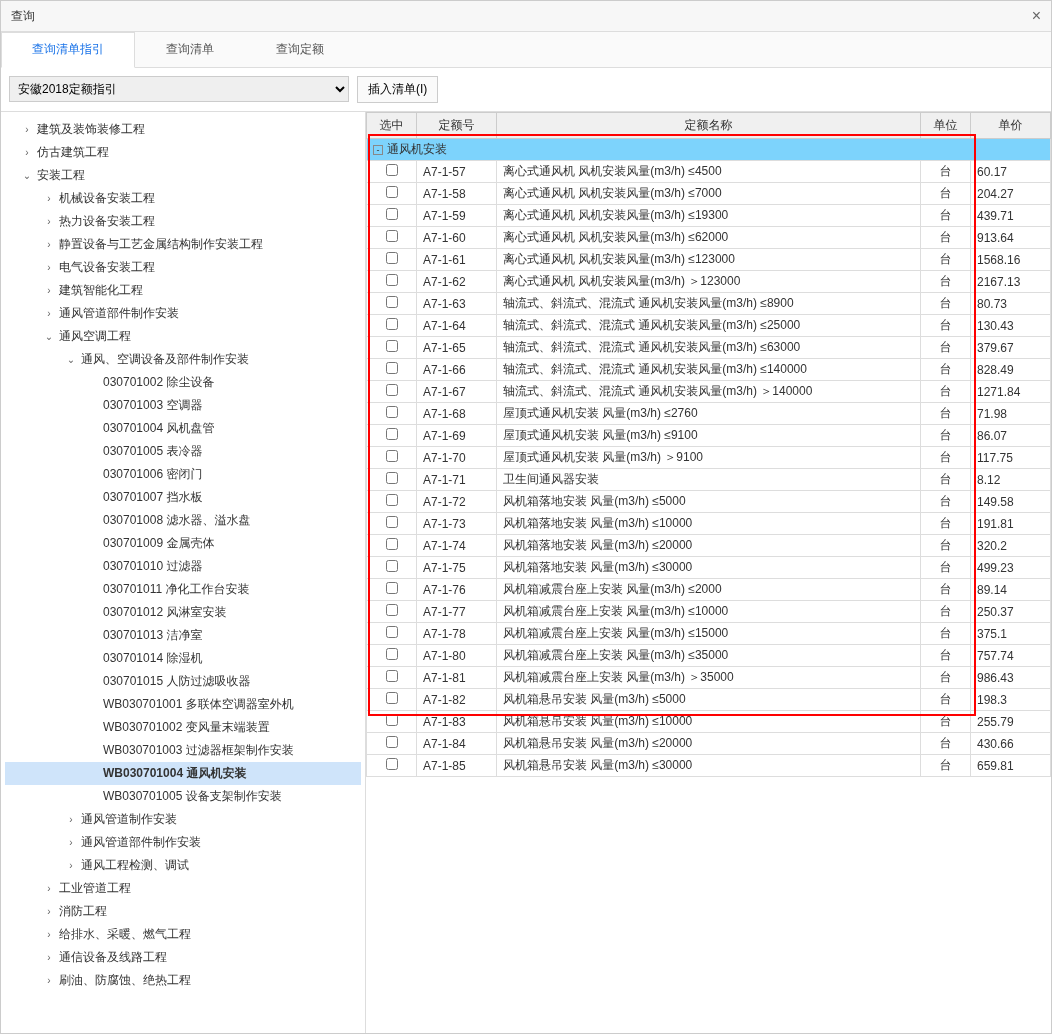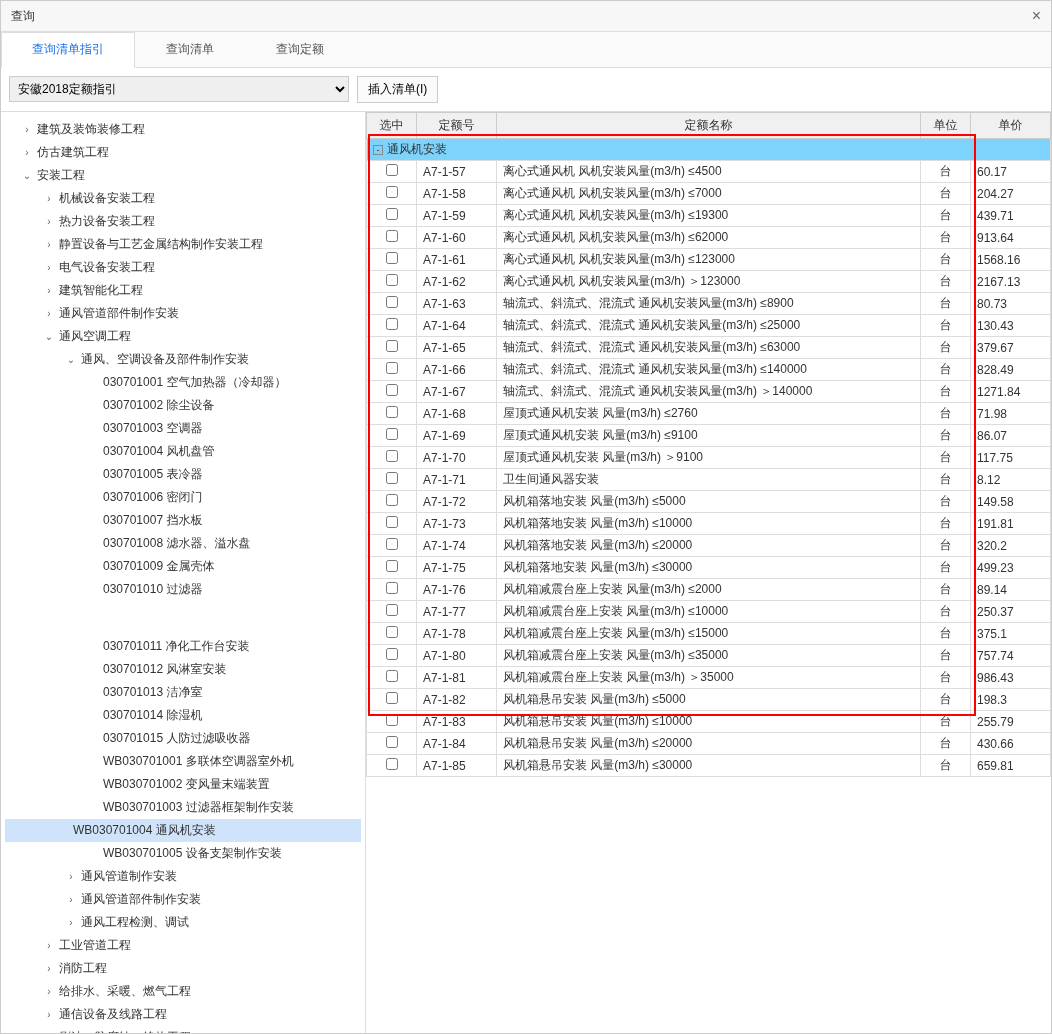--- a/index.html
+++ b/index.html
@@ -97,24 +97,20 @@
         <div class="tree-item" style="padding-left: 38px;">
           <span class="tree-arrow">⌄</span>
           <span class="tree-label">通风空调工程</span>
         </div>
         <div class="tree-item" style="padding-left: 60px;">
           <span class="tree-arrow">⌄</span>
           <span class="tree-label">通风、空调设备及部件制作安装</span>
         </div>
         <div class="tree-item" style="padding-left: 82px;">
           <span class="tree-arrow hidden"></span>
-          <span class="tree-label">030701001  空气加热器（冷却器）</span>
-        </div>
-        <div class="tree-item" style="padding-left: 82px;">
-          <span class="tree-arrow hidden"></span>
           <span class="tree-label">030701002  除尘设备</span>
         </div>
         <div class="tree-item" style="padding-left: 82px;">
           <span class="tree-arrow hidden"></span>
           <span class="tree-label">030701003  空调器</span>
         </div>
         <div class="tree-item" style="padding-left: 82px;">
           <span class="tree-arrow hidden"></span>
           <span class="tree-label">030701004  风机盘管</span>
         </div>
@@ -135,21 +131,21 @@
           <span class="tree-label">030701008  滤水器、溢水盘</span>
         </div>
         <div class="tree-item" style="padding-left: 82px;">
           <span class="tree-arrow hidden"></span>
           <span class="tree-label">030701009  金属壳体</span>
         </div>
         <div class="tree-item" style="padding-left: 82px;">
           <span class="tree-arrow hidden"></span>
           <span class="tree-label">030701010  过滤器</span>
         </div>
-        <div class="tree-item" style="padding-left: 82px; margin-top: 34px;">
+        <div class="tree-item" style="padding-left: 82px;">
           <span class="tree-arrow hidden"></span>
           <span class="tree-label">030701011  净化工作台安装</span>
         </div>
         <div class="tree-item" style="padding-left: 82px;">
           <span class="tree-arrow hidden"></span>
           <span class="tree-label">030701012  风淋室安装</span>
         </div>
         <div class="tree-item" style="padding-left: 82px;">
           <span class="tree-arrow hidden"></span>
           <span class="tree-label">030701013  洁净室</span>
@@ -167,21 +163,21 @@
           <span class="tree-label">WB030701001  多联体空调器室外机</span>
         </div>
         <div class="tree-item" style="padding-left: 82px;">
           <span class="tree-arrow hidden"></span>
           <span class="tree-label">WB030701002  变风量末端装置</span>
         </div>
         <div class="tree-item" style="padding-left: 82px;">
           <span class="tree-arrow hidden"></span>
           <span class="tree-label">WB030701003  过滤器框架制作安装</span>
         </div>
-        <div class="tree-item selected" style="padding-left: 52px;">
+        <div class="tree-item selected" style="padding-left: 82px; font-weight: bold;">
           <span class="tree-arrow hidden"></span>
           <span class="tree-label">WB030701004  通风机安装</span>
         </div>
         <div class="tree-item" style="padding-left: 82px;">
           <span class="tree-arrow hidden"></span>
           <span class="tree-label">WB030701005  设备支架制作安装</span>
         </div>
         <div class="tree-item" style="padding-left: 60px;">
           <span class="tree-arrow">›</span>
           <span class="tree-label">通风管道制作安装</span>

